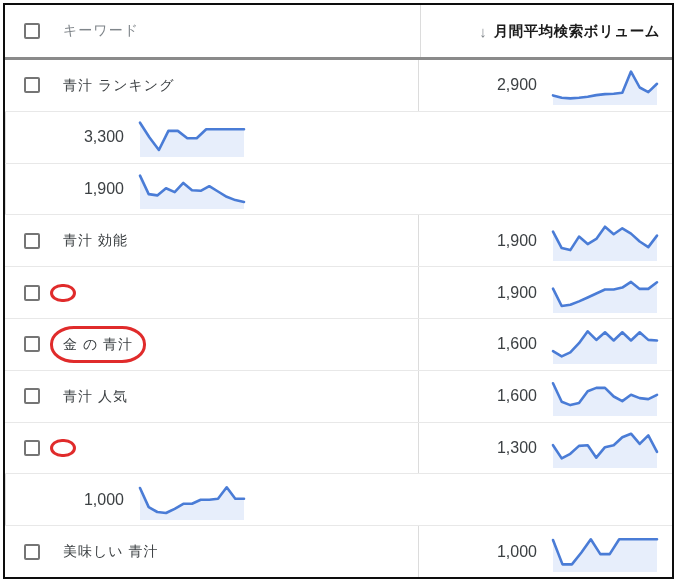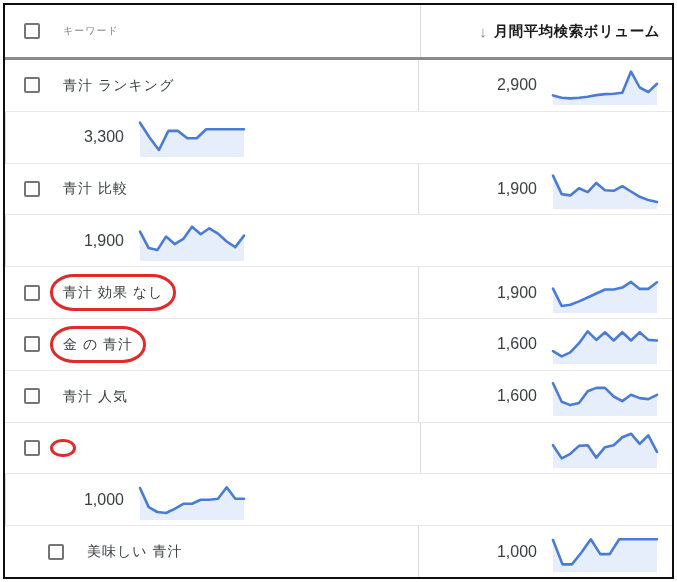--- a/index.html
+++ b/index.html
@@ -45,21 +45,21 @@
     width: 16px; height: 16px;
     border: 2px solid #757575;
     border-radius: 2px;
     margin-left: 19px;
     flex: 0 0 16px;
     background: #fff;
     cursor: pointer;
   }
   .head-kw-label {
     color: #80868b;
-    font-size: 10px;
+    font-size: 14px;
     margin-left: 23px;
     letter-spacing: 1px;
   }
   .sort-arrow {
     color: #80868b;
     font-size: 15px;
     margin-right: 7px;
   }
   .head-vol-label {
     color: #1b1b1b;
@@ -73,21 +73,21 @@
     display: flex;
     flex-direction: column;
   }
   .row {
     flex: 1 1 auto;
     display: flex;
     align-items: center;
     border-bottom: 1px solid #e8e8e8;
     background: #fff;
   }
-  .row:last-child { border-bottom: none; padding-left: 24px; }
+  .row:last-child { border-bottom: none; }
   .kw-wrap {
     position: relative;
     margin-left: 23px;
     display: inline-block;
   }
   .kw {
     color: #3c4043;
     font-size: 14px;
     letter-spacing: 1px;
     cursor: pointer;
@@ -153,51 +153,50 @@
     <div class="cell-vol">
       <span class="vol">3,300</span>
       <svg class="spark" viewBox="0 0 110 40" width="110" height="40">
             <path d="M 3.0,40 L 3.0,5.7 L 12.5,20.5 L 21.9,33.0 L 31.4,13.9 L 40.8,13.9 L 50.3,21.2 L 59.7,21.2 L 69.2,12.3 L 78.6,12.3 L 88.1,12.3 L 97.5,12.3 L 107.0,12.3 L 107.0,40 Z" fill="#e7eefb"></path>
             <polyline points="3.0,5.7 12.5,20.5 21.9,33.0 31.4,13.9 40.8,13.9 50.3,21.2 59.7,21.2 69.2,12.3 78.6,12.3 88.1,12.3 97.5,12.3 107.0,12.3" fill="none" stroke="#4a7cd6" stroke-width="2.6" stroke-linejoin="round" stroke-linecap="round"></polyline>
           </svg>
     </div>
   </div>
 
   <div class="row">
-    <div class="cell-kw">
-      <span class="checkbox"></span>
-      <span class="kw-wrap">
-        <span class="kw">青汁 比較</span>
-        
-      </span>
-    </div>
     <div class="cell-vol">
       <span class="vol">1,900</span>
       <svg class="spark" viewBox="0 0 110 40" width="110" height="40">
             <path d="M 3.0,40 L 3.0,6.6 L 11.7,25.1 L 20.3,26.4 L 29.0,19.2 L 37.7,23.1 L 46.3,13.9 L 55.0,21.2 L 63.7,21.8 L 72.3,17.2 L 81.0,22.5 L 89.7,27.8 L 98.3,31.1 L 107.0,33.0 L 107.0,40 Z" fill="#e7eefb"></path>
             <polyline points="3.0,6.6 11.7,25.1 20.3,26.4 29.0,19.2 37.7,23.1 46.3,13.9 55.0,21.2 63.7,21.8 72.3,17.2 81.0,22.5 89.7,27.8 98.3,31.1 107.0,33.0" fill="none" stroke="#4a7cd6" stroke-width="2.6" stroke-linejoin="round" stroke-linecap="round"></polyline>
           </svg>
     </div>
   </div>
 
   <div class="row">
+    <div class="cell-kw">
+      <span class="checkbox"></span>
+      <span class="kw-wrap">
+        <span class="kw">青汁 効能</span>
+        
+      </span>
+    </div>
     <div class="cell-vol">
       <span class="vol">1,900</span>
       <svg class="spark" viewBox="0 0 110 40" width="110" height="40">
             <path d="M 3.0,40 L 3.0,10.6 L 11.7,27.1 L 20.3,29.1 L 29.0,15.6 L 37.7,23.1 L 46.3,17.9 L 55.0,5.7 L 63.7,13.2 L 72.3,7.3 L 81.0,12.6 L 89.7,20.5 L 98.3,26.1 L 107.0,14.6 L 107.0,40 Z" fill="#e7eefb"></path>
             <polyline points="3.0,10.6 11.7,27.1 20.3,29.1 29.0,15.6 37.7,23.1 46.3,17.9 55.0,5.7 63.7,13.2 72.3,7.3 81.0,12.6 89.7,20.5 98.3,26.1 107.0,14.6" fill="none" stroke="#4a7cd6" stroke-width="2.6" stroke-linejoin="round" stroke-linecap="round"></polyline>
           </svg>
     </div>
   </div>
 
   <div class="row">
     <div class="cell-kw">
       <span class="checkbox"></span>
       <span class="kw-wrap circled">
-        <span class="kw">青汁 効果 なし</span>
         <span class="ellipse"></span>
       </span>
     </div>
     <div class="cell-vol">
       <span class="vol">1,900</span>
       <svg class="spark" viewBox="0 0 110 40" width="110" height="40">
             <path d="M 3.0,40 L 3.0,15.6 L 11.7,33.0 L 20.3,31.7 L 29.0,28.4 L 37.7,24.5 L 46.3,20.5 L 55.0,16.5 L 63.7,16.5 L 72.3,14.6 L 81.0,8.9 L 89.7,15.9 L 98.3,15.9 L 107.0,9.3 L 107.0,40 Z" fill="#e7eefb"></path>
             <polyline points="3.0,15.6 11.7,33.0 20.3,31.7 29.0,28.4 37.7,24.5 46.3,20.5 55.0,16.5 63.7,16.5 72.3,14.6 81.0,8.9 89.7,15.9 98.3,15.9 107.0,9.3" fill="none" stroke="#4a7cd6" stroke-width="2.6" stroke-linejoin="round" stroke-linecap="round"></polyline>
           </svg>
     </div>
@@ -238,20 +237,21 @@
   </div>
 
   <div class="row">
     <div class="cell-kw">
       <span class="checkbox"></span>
       <span class="kw-wrap circled">
         <span class="ellipse"></span>
       </span>
     </div>
     <div class="cell-vol">
+      <span class="vol">1,300</span>
       <svg class="spark" viewBox="0 0 110 40" width="110" height="40">
             <path d="M 3.0,40 L 3.0,17.2 L 11.7,30.4 L 20.3,25.8 L 29.0,17.9 L 37.7,17.2 L 46.3,29.7 L 55.0,19.2 L 63.7,17.2 L 72.3,9.3 L 81.0,5.7 L 89.7,15.9 L 98.3,7.3 L 107.0,23.8 L 107.0,40 Z" fill="#e7eefb"></path>
             <polyline points="3.0,17.2 11.7,30.4 20.3,25.8 29.0,17.9 37.7,17.2 46.3,29.7 55.0,19.2 63.7,17.2 72.3,9.3 81.0,5.7 89.7,15.9 98.3,7.3 107.0,23.8" fill="none" stroke="#4a7cd6" stroke-width="2.6" stroke-linejoin="round" stroke-linecap="round"></polyline>
           </svg>
     </div>
   </div>
 
   <div class="row">
     <div class="cell-vol">
       <span class="vol">1,000</span>

